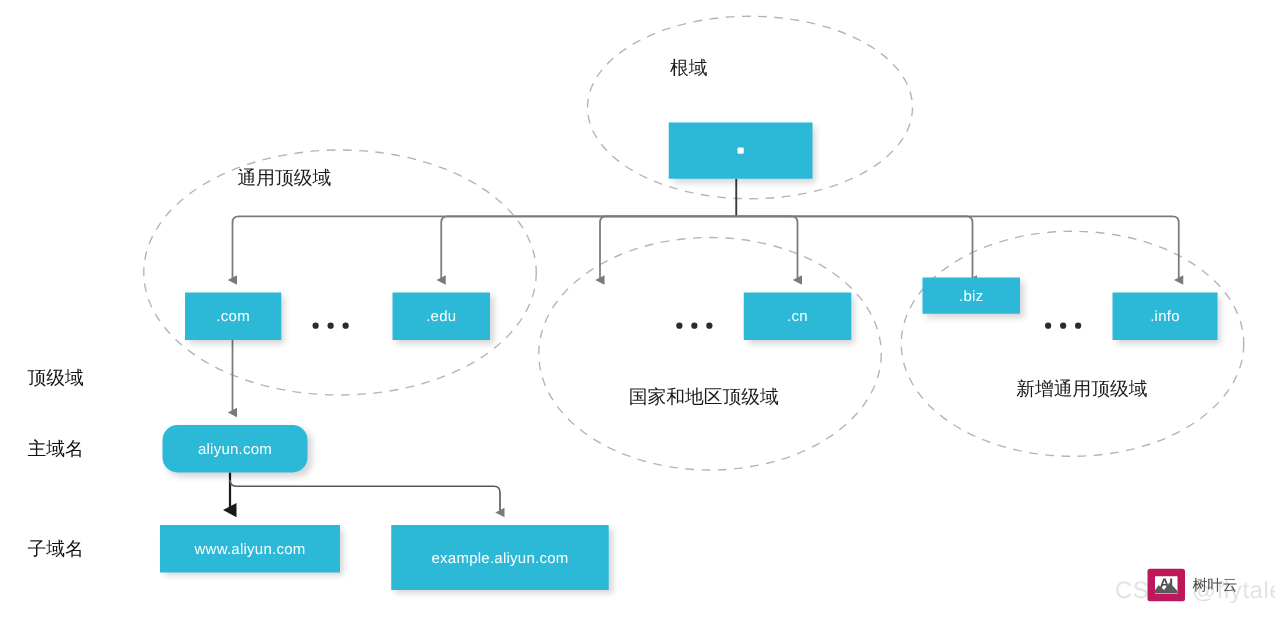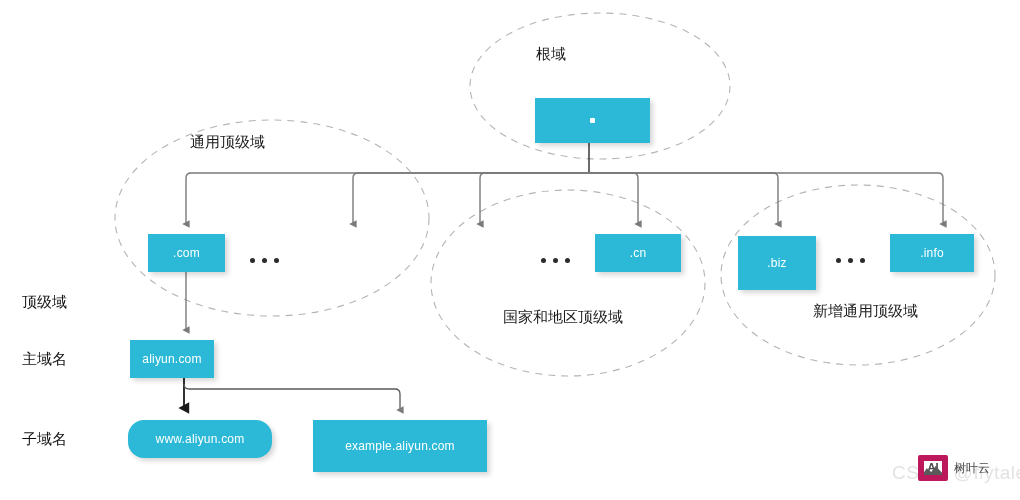--- a/index.html
+++ b/index.html
@@ -169,27 +169,28 @@
 
   <div class="row-label" style="left:22px; top:251px;margin-top:42px;">顶级域</div>
   <div class="row-label" style="left:22px; top:350px;">主域名</div>
   <div class="row-label" style="left:22px; top:430px;">子域名</div>
 
   <div class="node-box root-node" style="left:535px; top:98px; width:115px; height:45px;">
     <span class="root-dot"></span>
   </div>
 
   <div class="node-box" style="left:148px; top:234px; width:77px; height:38px;">.com</div>
+  <div class="node-box" style="left:314px; top:234px; width:78px; height:38px;">.edu</div>
   <div class="node-box" style="left:595px; top:234px; width:86px; height:38px;">.cn</div>
-  <div class="node-box" style="left:738px; top:236px; width:78px; height:54px;">.biz</div>
+  <div class="node-box" style="left:738px; top:222px; width:78px; height:29px;">.biz</div>
   <div class="node-box" style="left:890px; top:234px; width:84px; height:38px;">.info</div>
 
-  <div class="node-box" style="left:130px; top:340px; width:84px; height:38px;">aliyun.com</div>
-
-  <div class="node-box" style="left:128px; top:420px; width:144px; height:38px;border-radius:16px;">www.aliyun.com</div>
+  <div class="node-box" style="left:130px; top:340px; width:116px; height:38px;border-radius:12px;">aliyun.com</div>
+
+  <div class="node-box" style="left:128px; top:420px; width:144px; height:38px;">www.aliyun.com</div>
   <div class="node-box" style="left:313px; top:420px; width:174px; height:52px;">example.aliyun.com</div>
 
   <div class="ellipsis-dots" style="left:250px; top:258px;">
     <i></i>
       <i></i>
       <i></i>
   </div>
   <div class="ellipsis-dots" style="left:541px; top:258px;">
     <i></i>
       <i></i>

